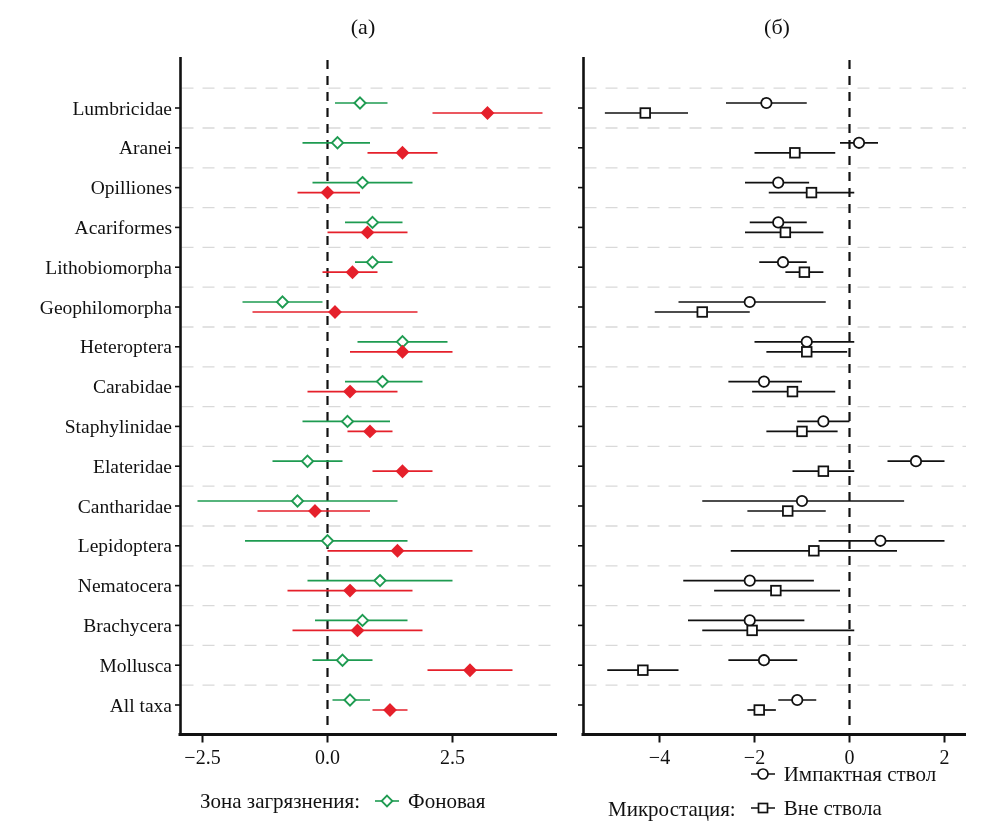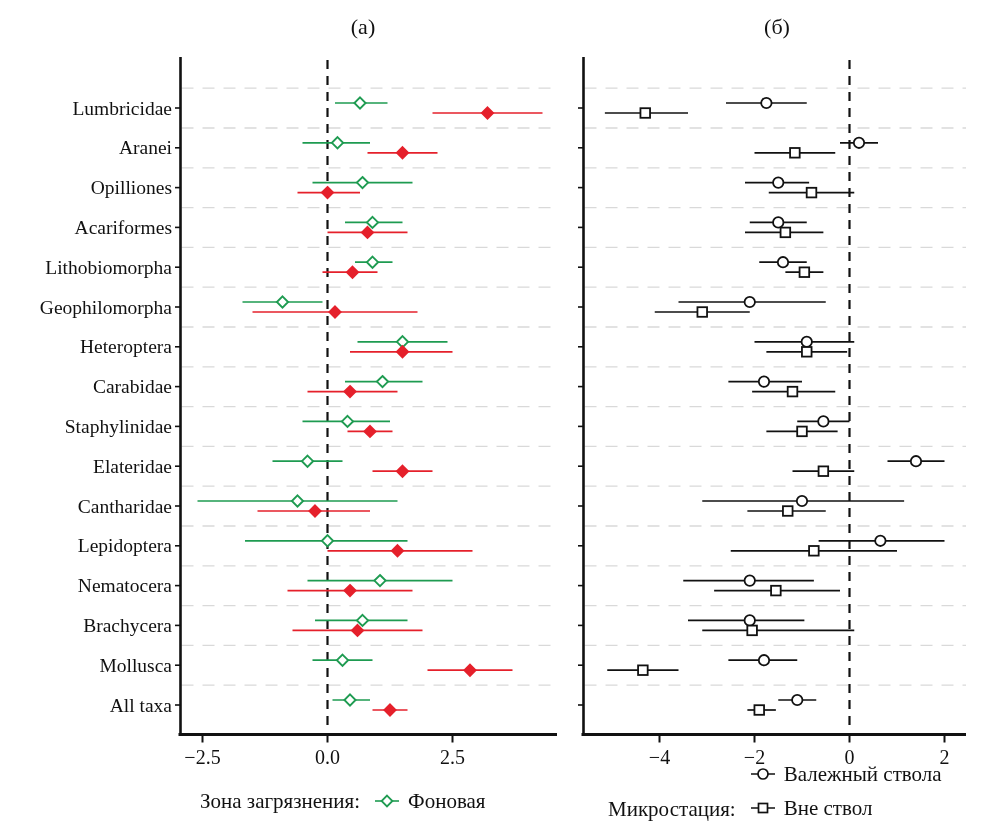--- a/index.html
+++ b/index.html
@@ -400,24 +400,24 @@
   </div>
 
   <div class="legend legend-b">
     <span class="legend-title">Микростация:</span>
     <div class="legend-items">
       <div class="legend-item">
         <svg width="26" height="14">
           <line x1="1" y1="7" x2="25" y2="7" stroke="#111" stroke-width="1.5"></line>
           <circle cx="13" cy="7" r="5" fill="#ffffff" stroke="#111" stroke-width="1.7"></circle>
         </svg>
-        <span>Валежный ствола</span>
+        <span>Импактная ствол</span>
       </div>
       <div class="legend-item">
         <svg width="26" height="14">
           <line x1="1" y1="7" x2="25" y2="7" stroke="#111" stroke-width="1.5"></line>
           <rect x="8.5" y="2.5" width="9" height="9" fill="#ffffff" stroke="#111" stroke-width="1.7"></rect>
         </svg>
-        <span>Вне ствол</span>
+        <span>Вне ствола</span>
       </div>
     </div>
   </div>
 </div>
 
 </body></html>

